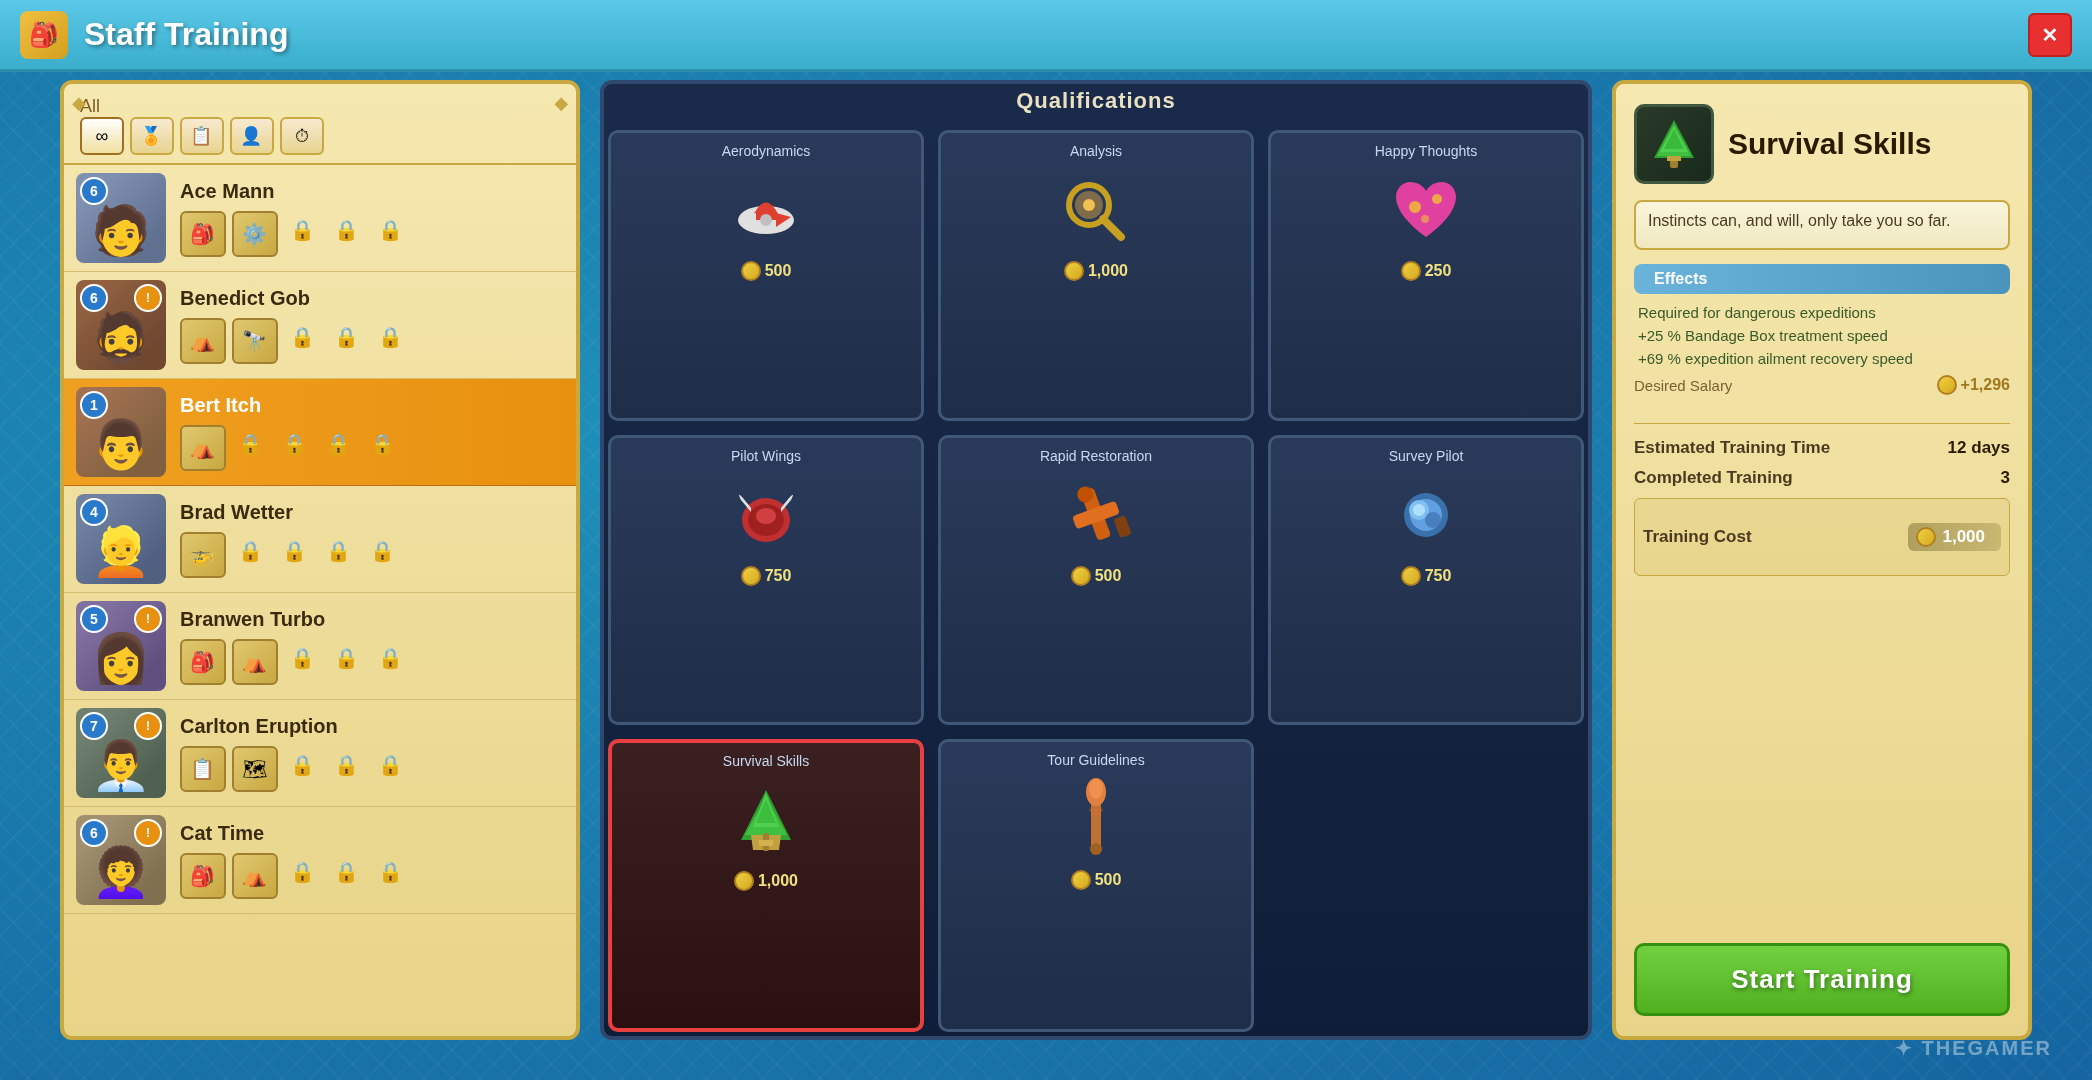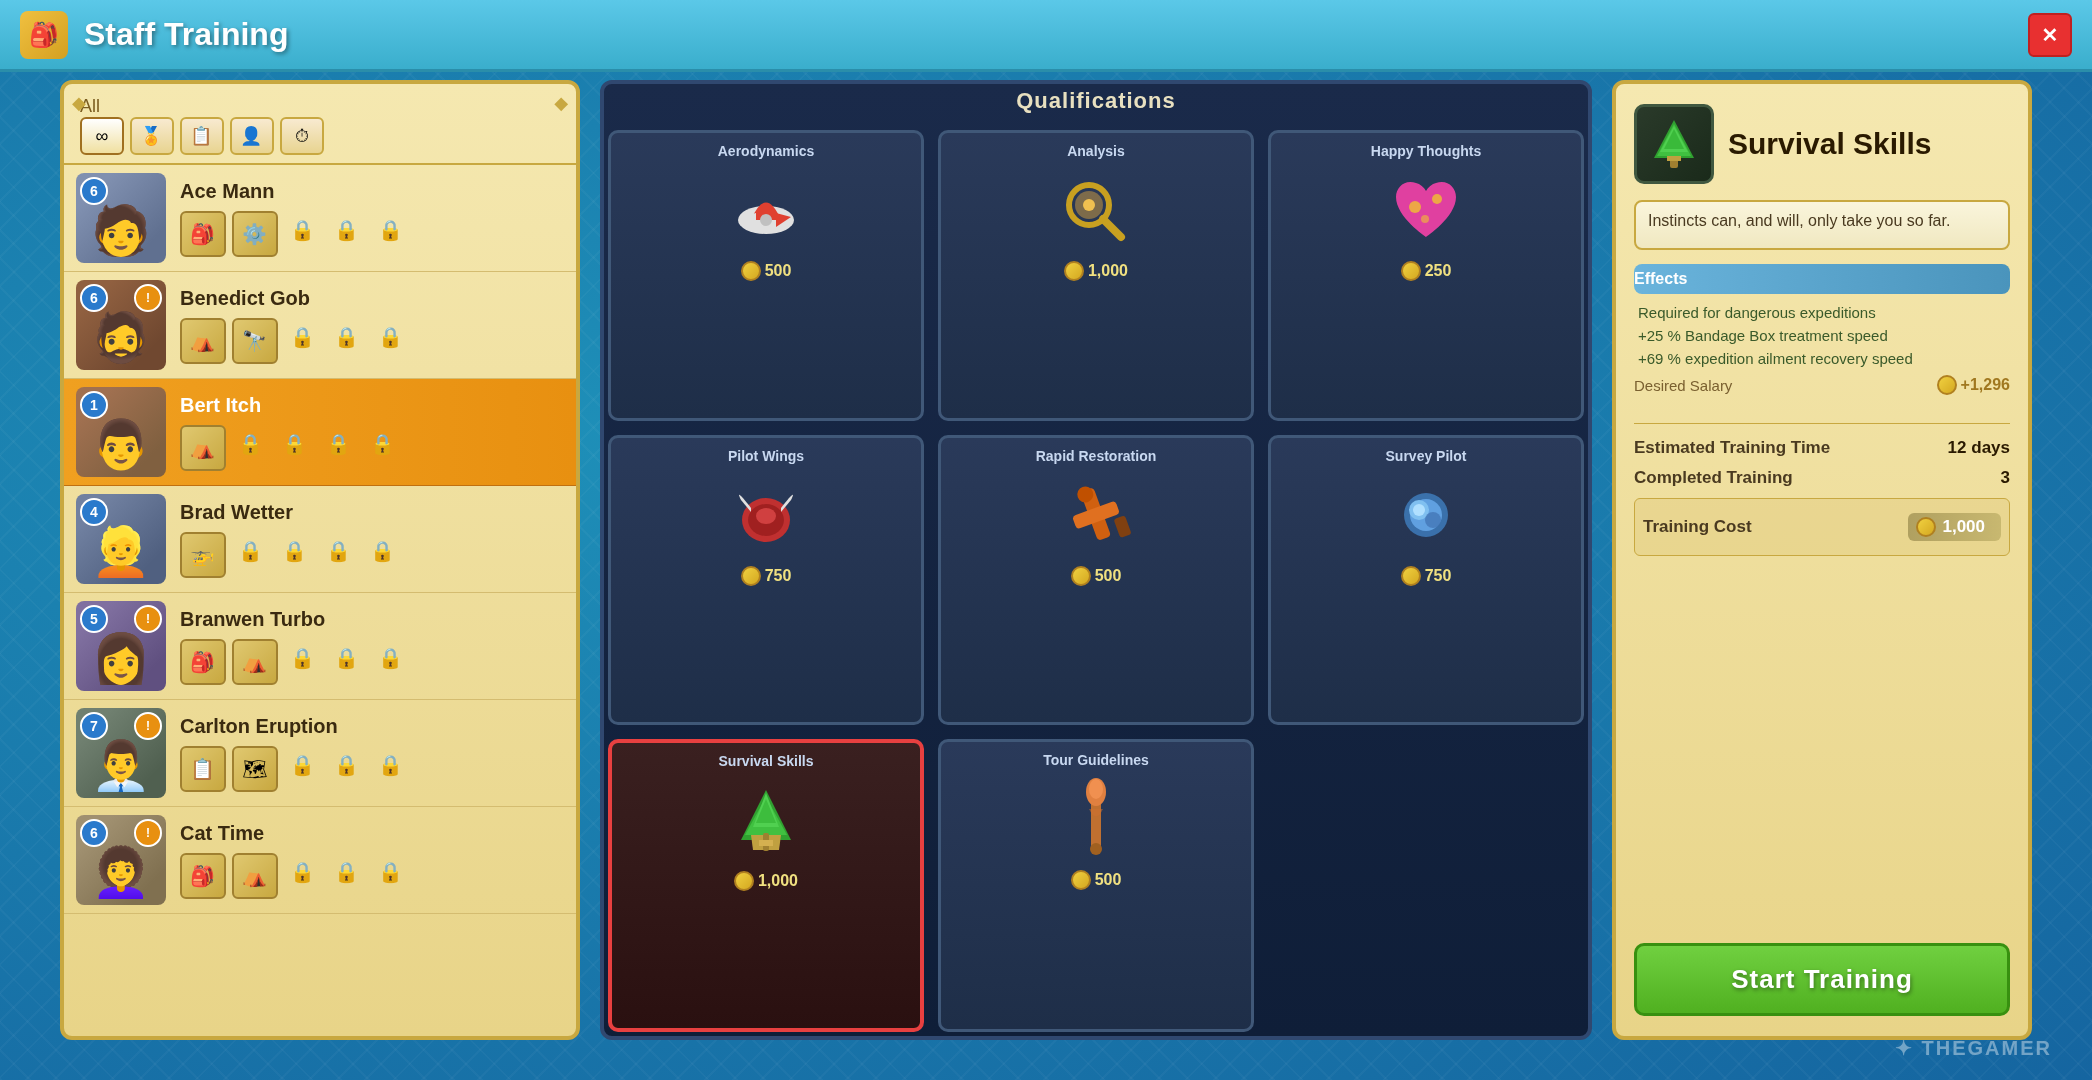--- a/index.html
+++ b/index.html
@@ -256,21 +256,21 @@
       position: relative;
     }
     .qual-card.selected {
       border-color: #e84040;
       border-width: 4px;
       background: linear-gradient(180deg, #3a2020 0%, #2a1010 100%);
     }
     .qual-name {
       color: #c8d8f0;
       font-size: 14px;
-      font-weight: bold;
+      font-weight: normal;
       margin-bottom: 6px;
       text-align: center;
     }
     .qual-img {
       width: 90px;
       height: 90px;
       display: flex;
       align-items: center;
       justify-content: center;
       font-size: 52px;
@@ -335,21 +335,21 @@
       font-size: 16px;
       color: #4a3a20;
       margin-bottom: 14px;
       min-height: 50px;
     }
     .effects-section {
       margin-bottom: 14px;
     }
     .effects-header {
       background: linear-gradient(90deg, #6ab4dc 0%, #4a94bc 100%);
-      padding: 6px 0;
+      padding: 6px 20px;
       border-radius: 8px;
       color: white;
       font-size: 16px;
       font-weight: bold;
       margin-bottom: 10px;
     }
     .effect-item {
       color: #3a5a2a;
       font-size: 15px;
       margin-bottom: 6px;
@@ -396,21 +396,21 @@
     .stat-label {
       color: #4a3a20;
       font-weight: bold;
     }
     .stat-value {
       color: #2a1a00;
       font-weight: bold;
     }
     .stat-row.cost {
       background: rgba(200,168,64,0.15);
-      padding: 14px 8px;
+      padding: 24px 8px;
       border-radius: 6px;
       border: 1px solid #c8a840;
     }
     .cost-value {
       display: flex;
       align-items: center;
       gap: 6px;
     }
     .cost-bg {
       background: linear-gradient(90deg, #b0a060 0%, #c8b870 100%);

